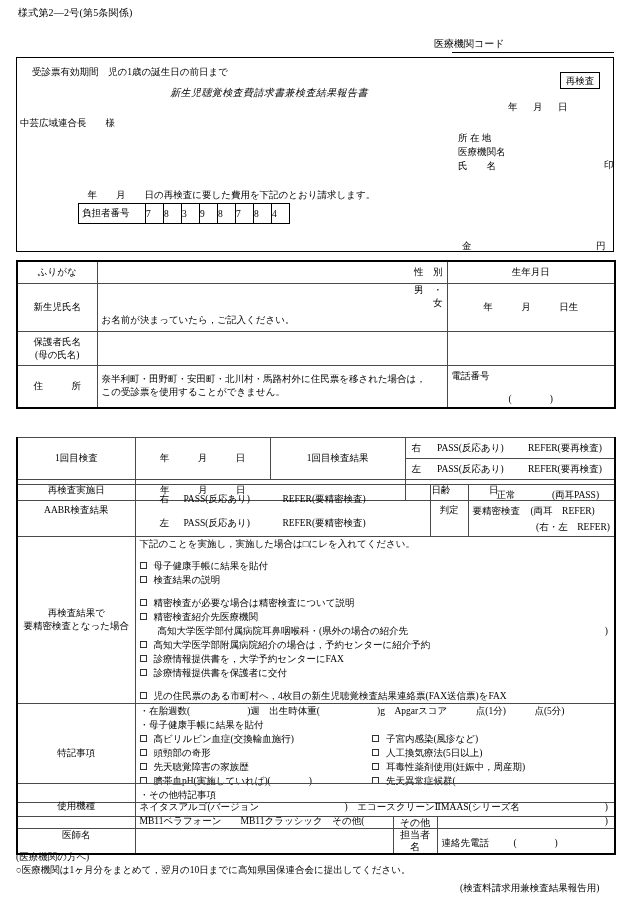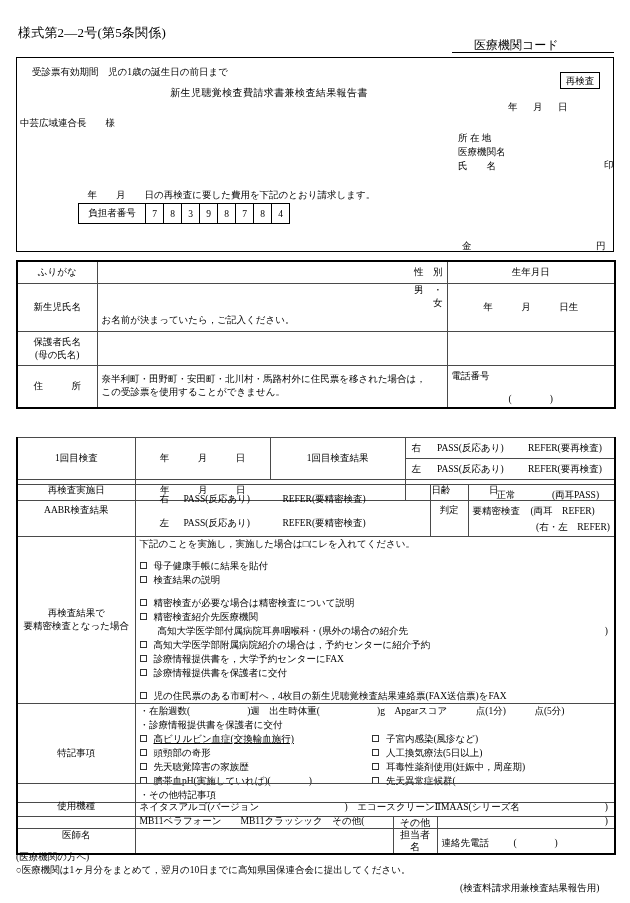--- a/index.html
+++ b/index.html
@@ -24,27 +24,27 @@
     box-sizing: border-box;
   }
 
   
   .abs { position: absolute; }
   .ctr { text-align: center; }
   .rgt { text-align: right; }
 
   
   .form-no {
-    left: 18px; top: 24px;
-    font-size: 13px;
+    left: 18px; top: 6px;
+    font-size: 10px;
     letter-spacing: 0.2px;
   }
   .code-label {
-    left: 468px; top: 37px;
-    font-size: 12px;
+    left: 428px; top: 37px;
+    font-size: 10px;
     padding-left: 6px;
   }
   .code-rule {
     left: 452px; top: 52px;
     width: 162px;
     border-bottom: 1px solid #000;
   }
 
   
   .claim-box {
@@ -57,20 +57,21 @@
     left: 32px; top: 66px;
     font-size: 9.5px;
     text-align: right;
   }
   .doc-title {
     left: 16px; top: 86px;
     width: 506px;
     text-align: center;
     font-size: 10px;
     letter-spacing: 0.4px;
+    font-style: italic;
   }
   .recheck-badge {
     left: 560px; top: 72px;
     width: 40px; height: 17px;
     border: 1px solid #000;
     box-sizing: border-box;
     text-align: center;
     line-height: 16px;
     font-size: 9.5px;
   }
@@ -100,21 +101,21 @@
 
   
   .payer-table {
     left: 78px; top: 203px;
     border-collapse: collapse;
   }
   .payer-table td {
     border: 1px solid #000;
     height: 19px;
     font-size: 9.5px;
-    text-align: center;
+    text-align: left;
     vertical-align: middle;
     padding: 0;
   }
   .payer-table td.label {
     width: 60px;
     padding: 0 3px;
   }
   .payer-table td.digit {
     width: 17px;
   }
@@ -405,24 +406,24 @@
         <div class="chkline">
           <span class="chk"></span><span>児の住民票のある市町村へ，4枚目の新生児聴覚検査結果連絡票(FAX送信票)をFAX</span>
         </div>
       </td>
     </tr>
 
     <tr>
       <td class="cell-head outer-l" style="height:95px;vertical-align:middle;text-align:center;">特記事項</td>
       <td class="outer-r" style="height:95px;margin-top:35px;">
         <div class="chkline">・在胎週数(　　　　　　)週　出生時体重(　　　　　　)g　Apgarスコア　　　点(1分)　　　点(5分)</div>
-        <div class="chkline">・診療情報提供書を保護者に交付</div>
-
-        <div class="chkline">
-          <span style="display:inline-block;width:230px;text-decoration:underline;"><span class="chk"></span><span>高ビリルビン血症(交換輸血施行)</span></span>
+        <div class="chkline">・母子健康手帳に結果を貼付</div>
+
+        <div class="chkline">
+          <span style="display:inline-block;width:230px;"><span class="chk"></span><span>高ビリルビン血症(交換輸血施行)</span></span>
           <span><span class="chk"></span><span>子宮内感染(風疹など)</span></span>
         </div>
         <div class="chkline">
           <span style="display:inline-block;width:230px;"><span class="chk"></span><span>頭頸部の奇形</span></span>
           <span><span class="chk"></span><span>人工換気療法(5日以上)</span></span>
         </div>
         <div class="chkline">
           <span style="display:inline-block;width:230px;"><span class="chk"></span><span>先天聴覚障害の家族歴</span></span>
           <span><span class="chk"></span><span>耳毒性薬剤使用(妊娠中，周産期)</span></span>
         </div>

